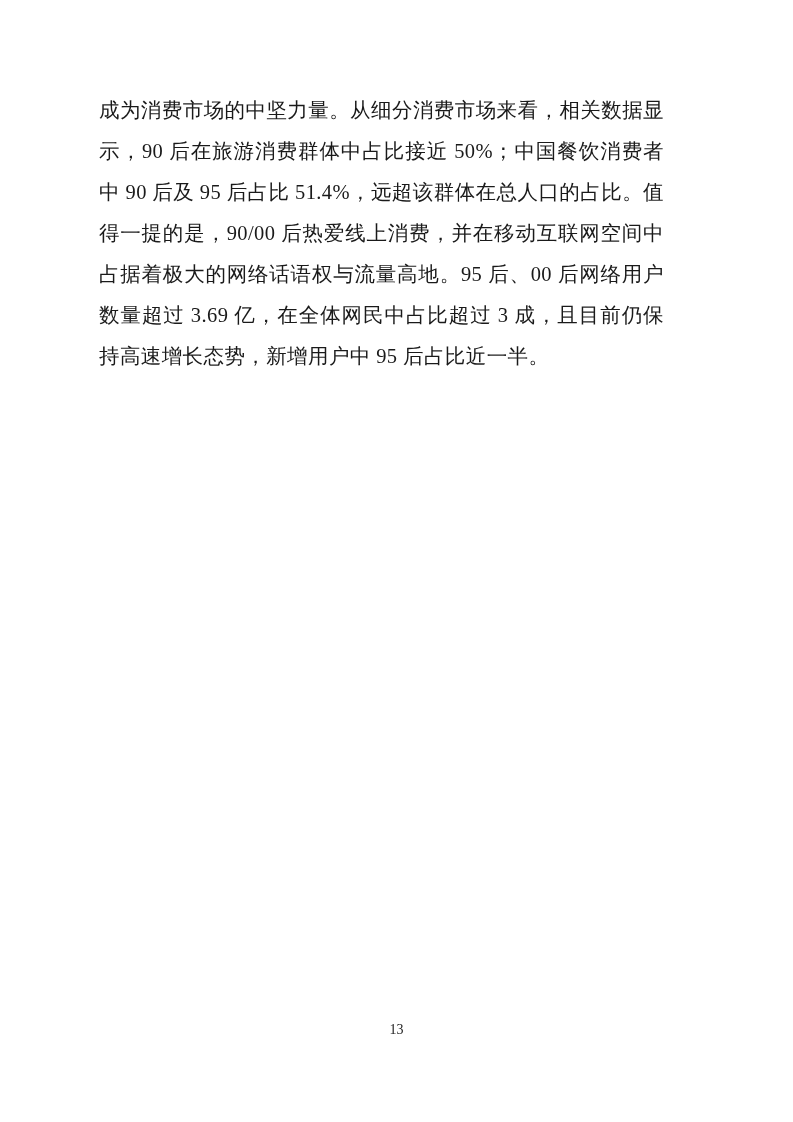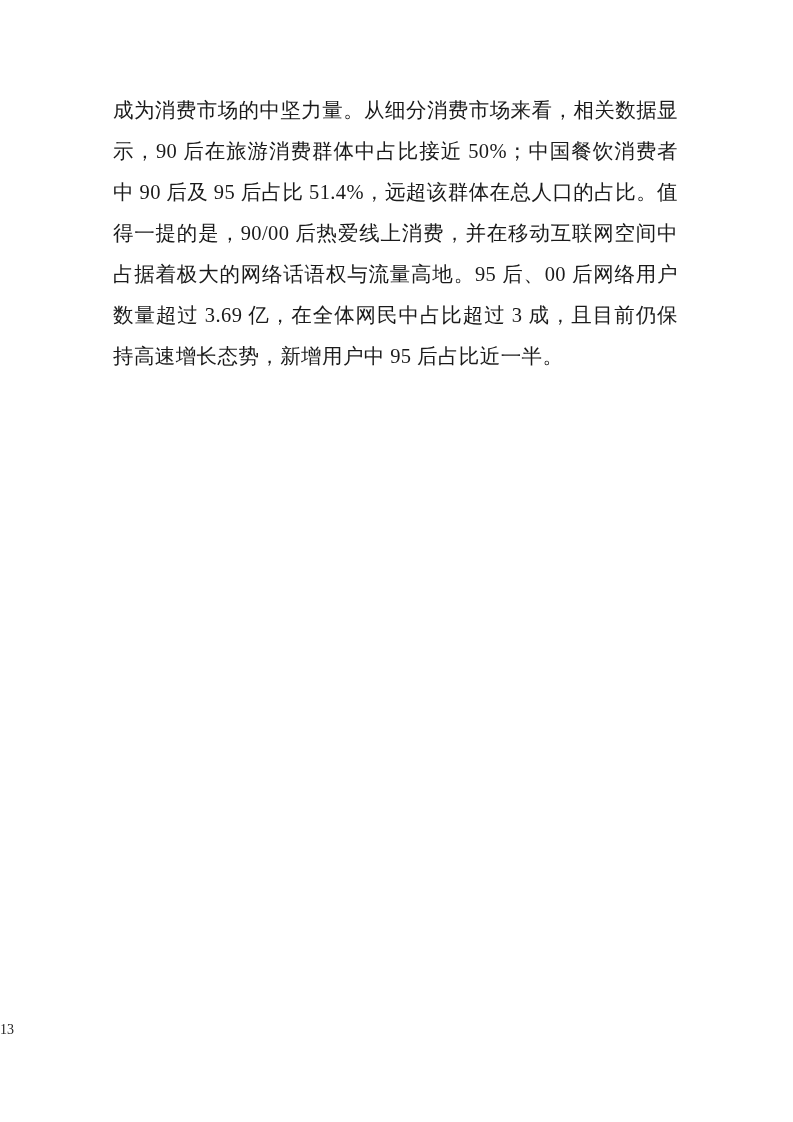--- a/index.html
+++ b/index.html
@@ -11,21 +11,21 @@
     position: relative;
     width: 793px;
     height: 1122px;
     background: #ffffff;
     margin: 0 auto;
     overflow: hidden;
     box-sizing: border-box;
   }
   .content {
     position: absolute;
-    left: 113px;
+    left: 99px;
     top: 90px;
     width: 565px;
   }
   .para {
     font-family: "Liberation Serif", "DejaVu Serif", serif;
     font-size: 20.5px;
     line-height: 41px;
     color: #1a1a1a;
     text-align: justify;
     text-justify: inter-ideograph;
@@ -37,21 +37,21 @@
     margin-top: 6px;
   }
   .indent {
     text-indent: 2.1em;
   }
   .page-number {
     position: absolute;
     left: 0;
     right: 0;
     top: 1022px;
-    text-align: left;
+    text-align: center;
     font-family: "Liberation Serif", "DejaVu Serif", serif;
     font-size: 14px;
     color: #222222;
   }
 </style>
 </head>
 <body>
 
 <div class="page">
   <div class="content">

